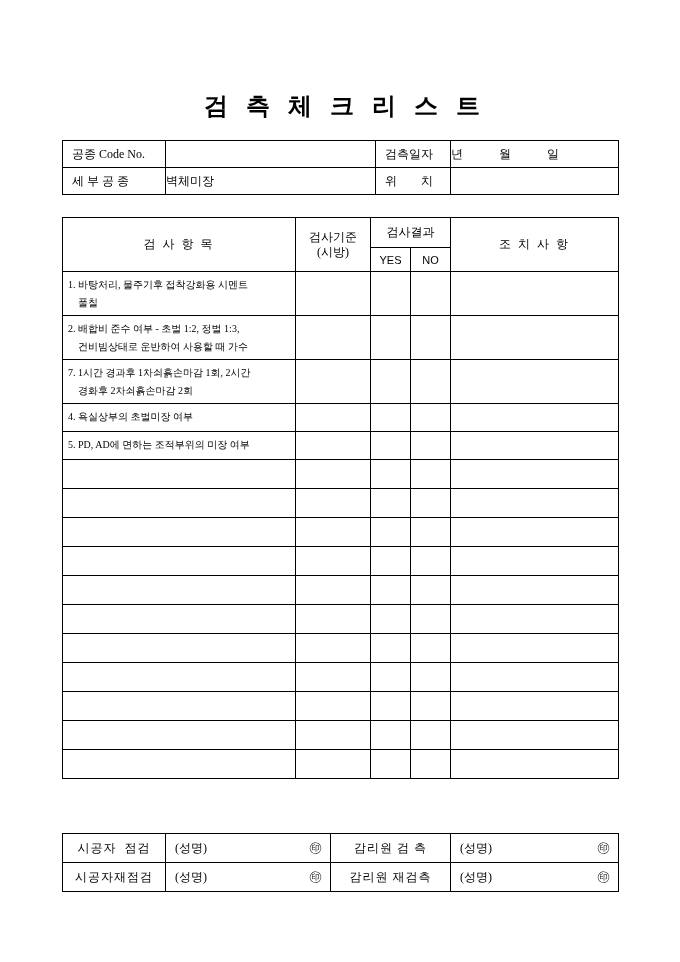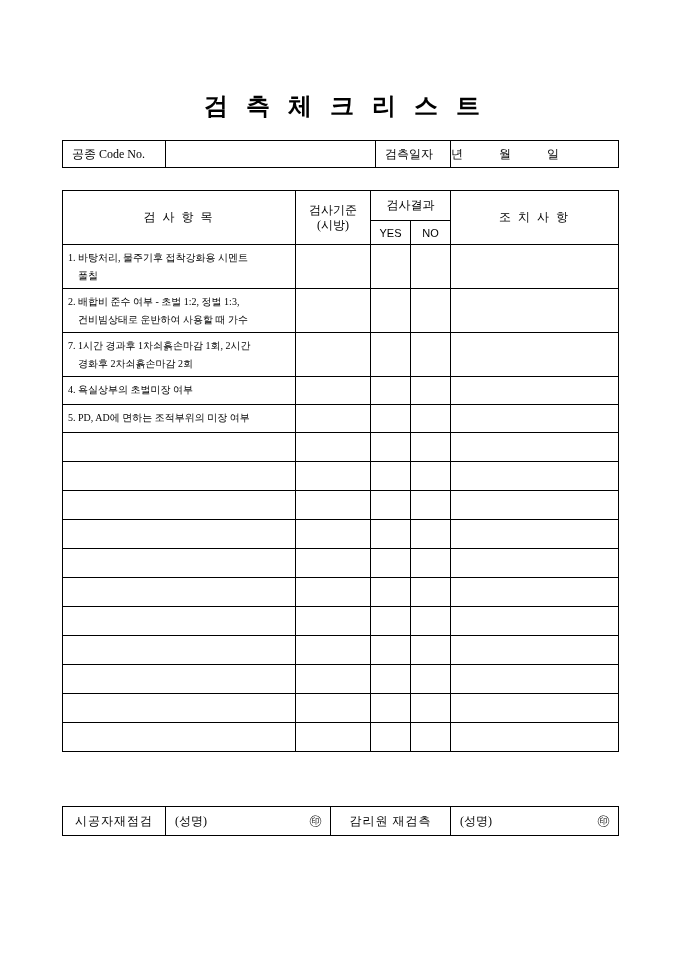--- a/index.html
+++ b/index.html
@@ -82,20 +82,26 @@
         <col style="width:75px">
         <col style="width:168px">
     </colgroup>
     <tbody>
       <tr>
         <td class="lbl">공종 Code No.</td>
         <td class="val"></td>
         <td class="lbl">검측일자</td>
         <td class="val">년　　　월　　　일</td>
       </tr>
+      <tr>
+        <td class="lbl">세 부 공 종</td>
+        <td class="val">벽체미장</td>
+        <td class="lbl">위　　치</td>
+        <td class="val"></td>
+      </tr>
     </tbody>
   </table>
 
   <table class="checklist">
     <colgroup>
       <col style="width:233px">
         <col style="width:75px">
         <col style="width:40px">
         <col style="width:40px">
         <col style="width:168px">
@@ -234,20 +240,36 @@
 
   <table class="signoff">
     <colgroup>
       <col style="width:103px">
         <col style="width:165px">
         <col style="width:120px">
         <col style="width:168px">
     </colgroup>
     <tbody>
       <tr>
+        <td class="so-label">시공자  점검</td>
+        <td>
+          <div class="so-name-wrap">
+            <span>(성명)</span>
+            <span class="seal">㊞</span>
+          </div>
+        </td>
+        <td class="so-label">감리원 검 측</td>
+        <td>
+          <div class="so-name-wrap">
+            <span>(성명)</span>
+            <span class="seal">㊞</span>
+          </div>
+        </td>
+      </tr>
+      <tr>
         <td class="so-label">시공자재점검</td>
         <td>
           <div class="so-name-wrap">
             <span>(성명)</span>
             <span class="seal">㊞</span>
           </div>
         </td>
         <td class="so-label">감리원 재검측</td>
         <td>
           <div class="so-name-wrap">

